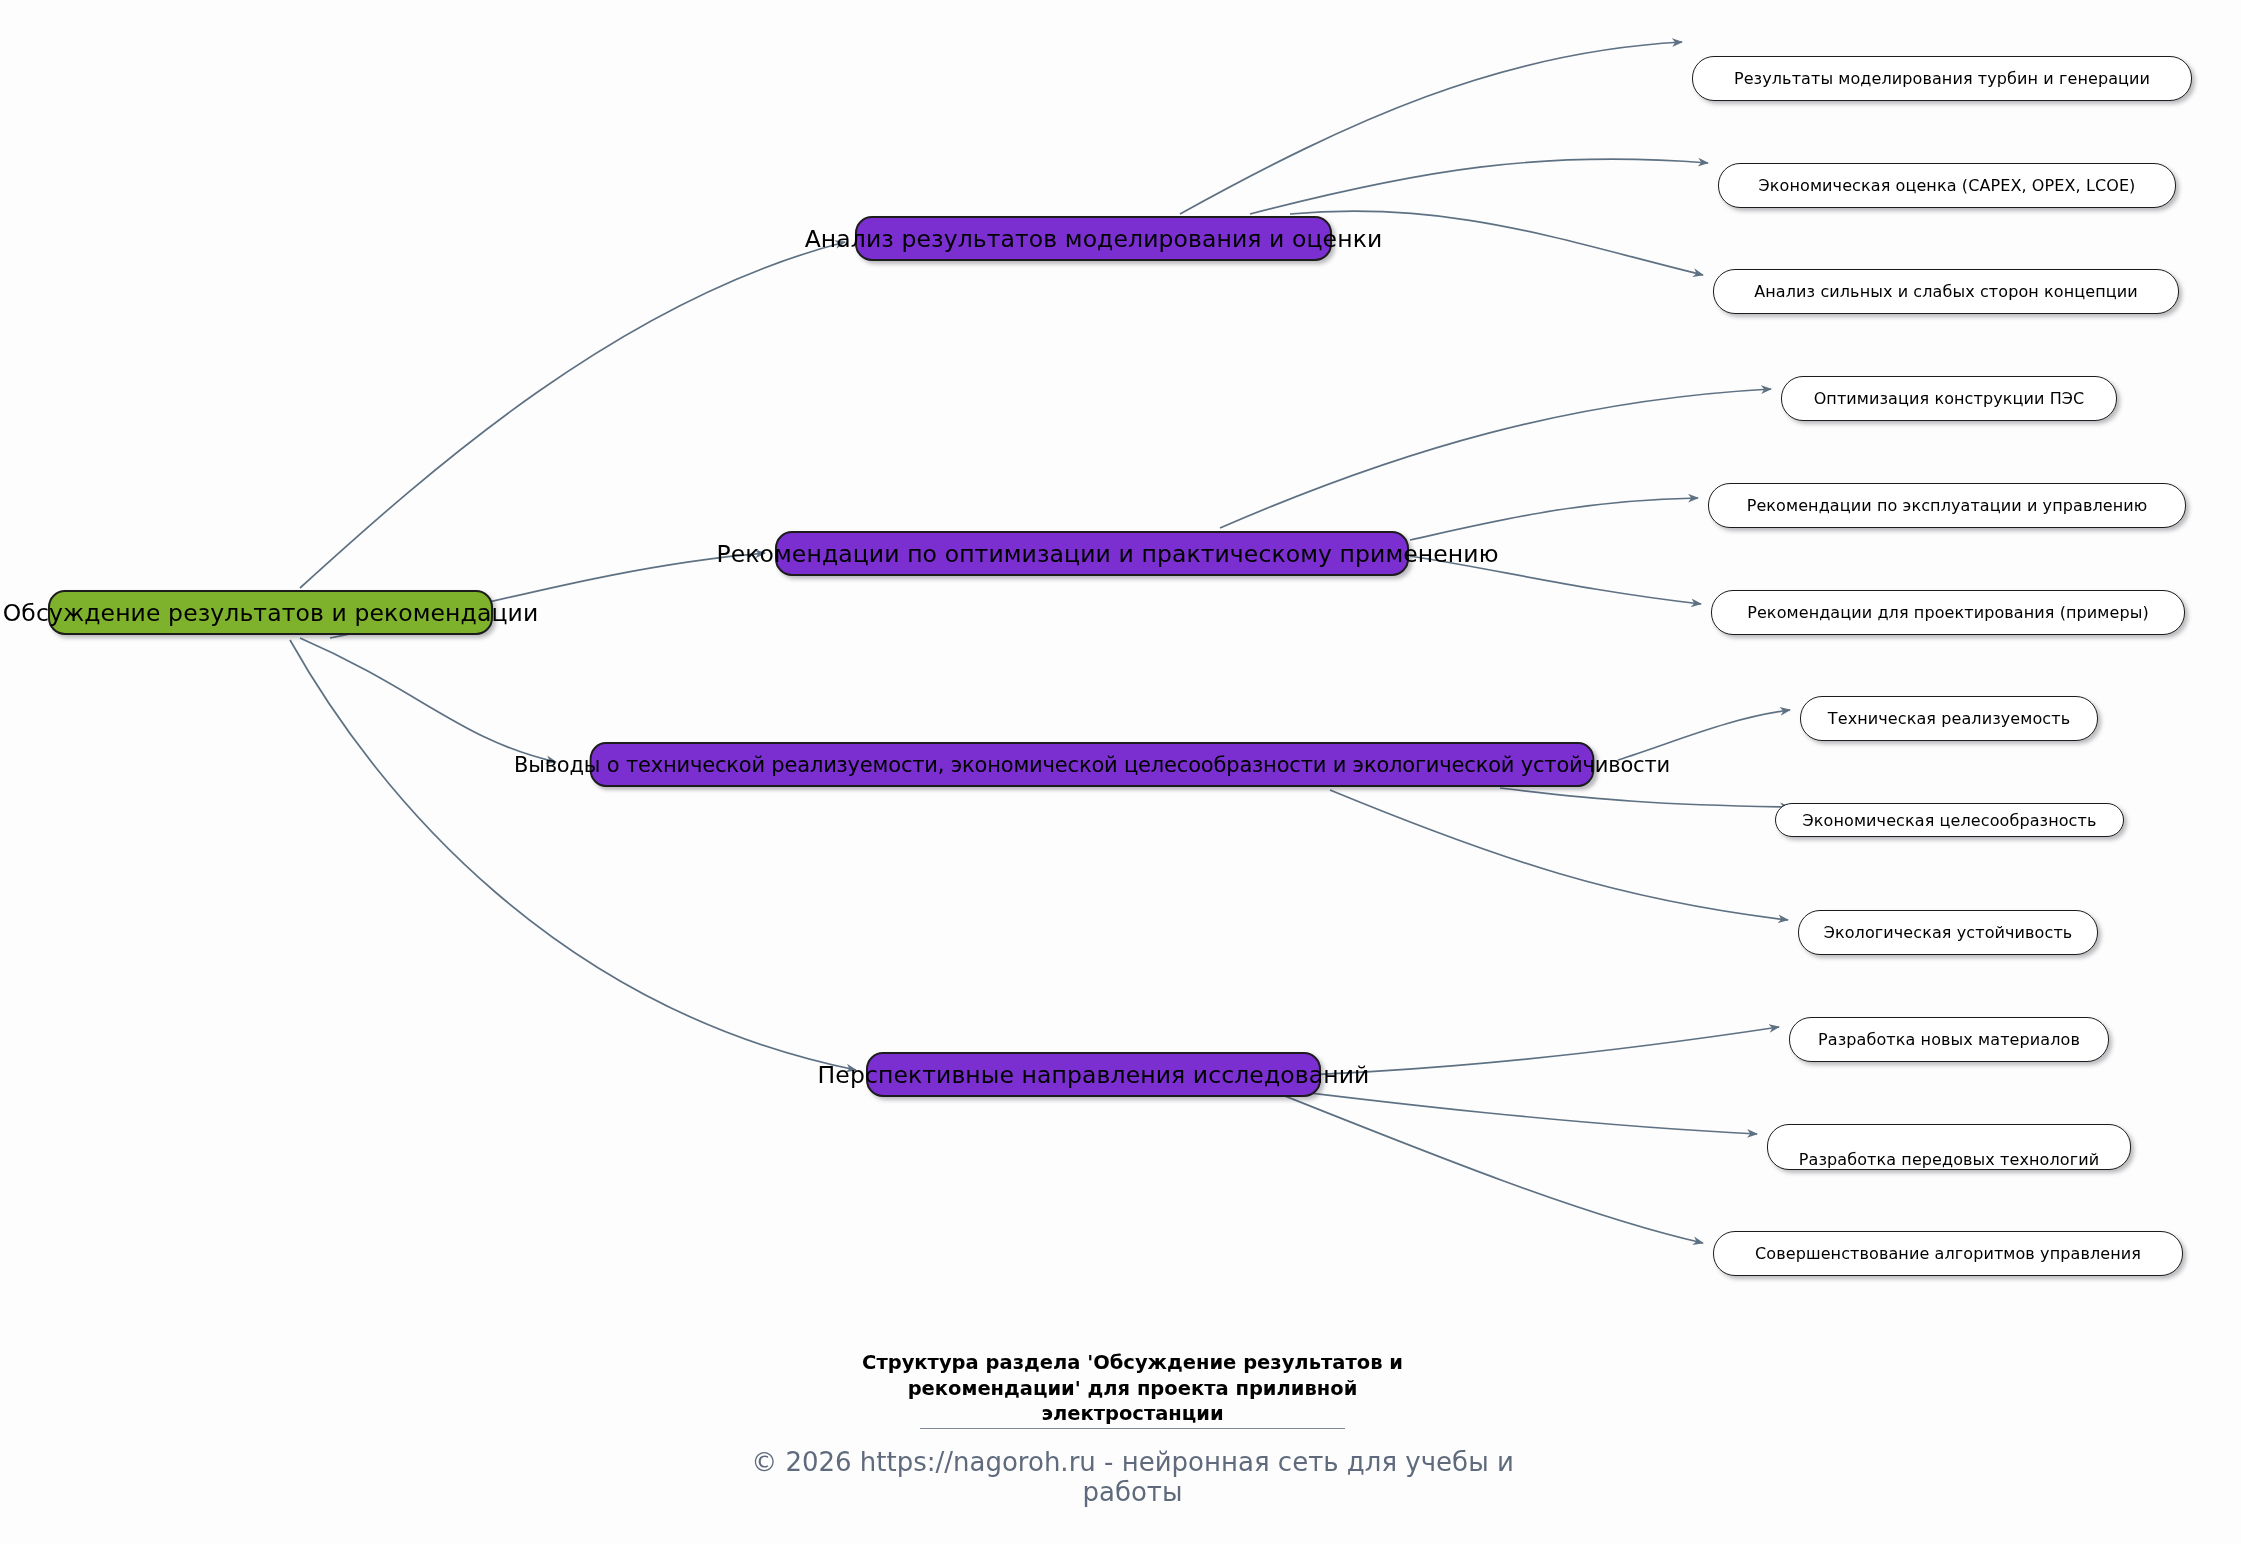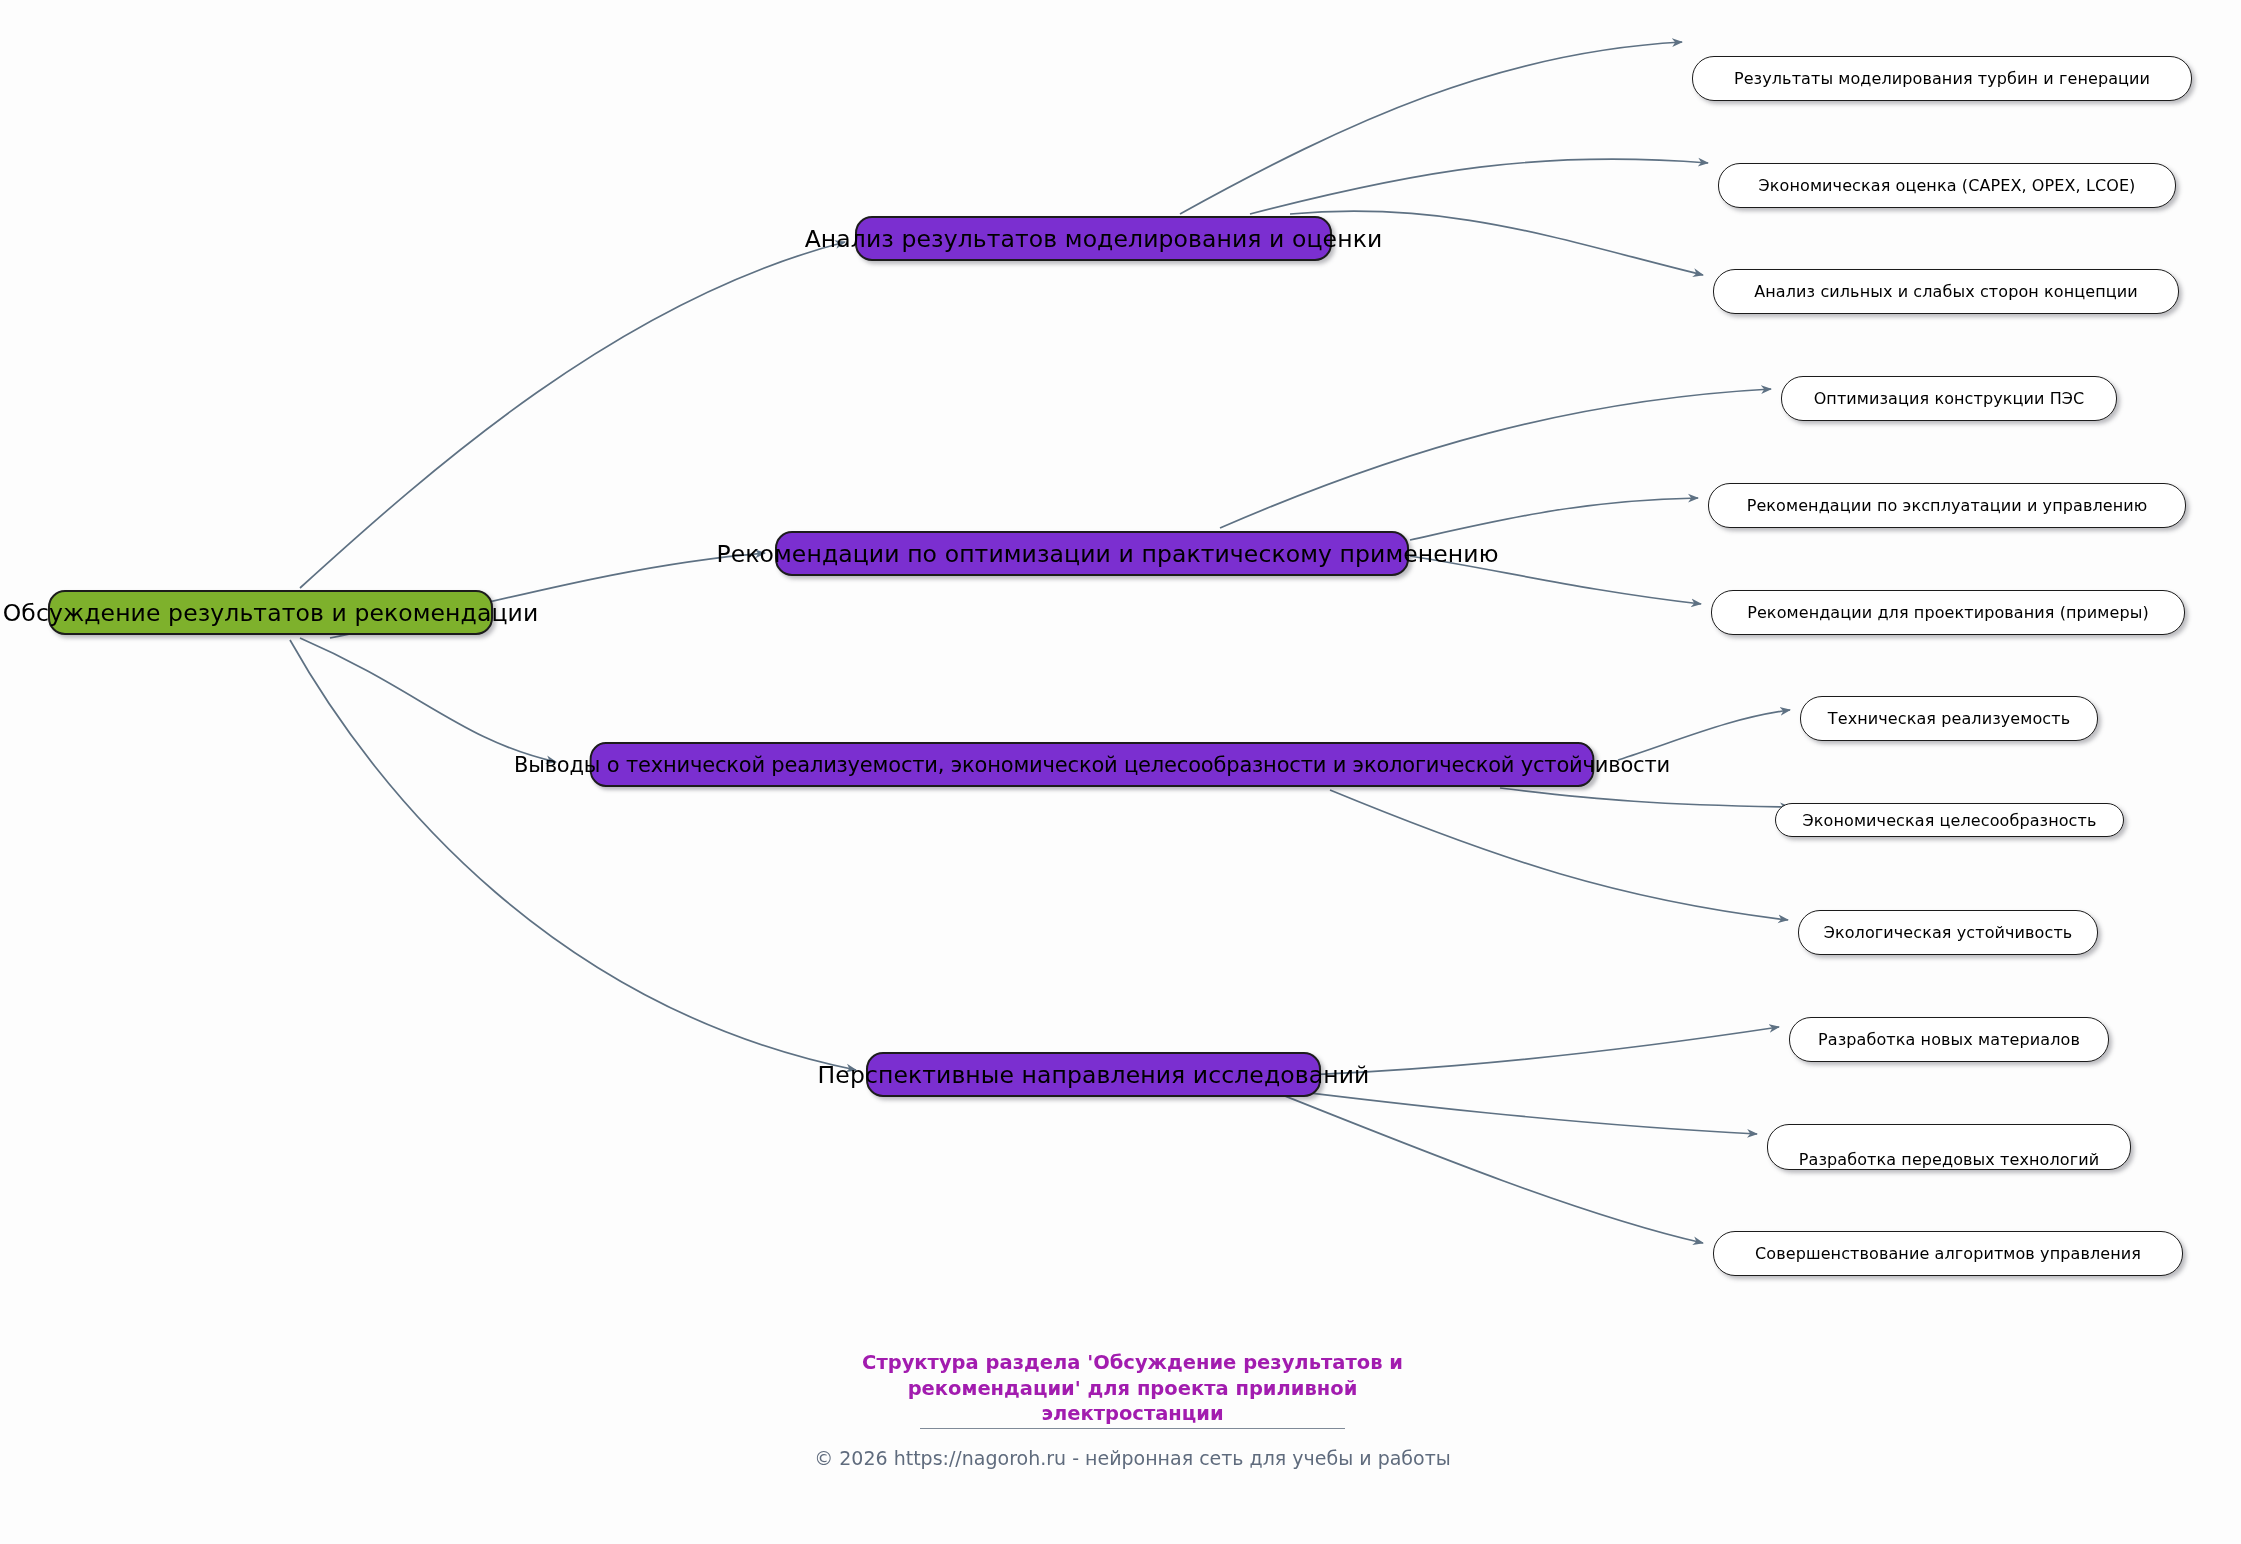--- a/index.html
+++ b/index.html
@@ -60,36 +60,36 @@
     border: 1.8px solid #1c1c1c;
     border-radius: 22px;
     font-size: 16px;
     letter-spacing: 0.1px;
     padding: 0 18px;
     z-index: 4;
   }
   #caption {
     position: absolute;
     text-align: center;
-    color: #a21caf;
+    color: #000000;
     font-weight: bold;
     font-size: 19.5px;
     line-height: 1.32;
     font-family: "DejaVu Sans", sans-serif;
   }
   #caption-rule {
     position: absolute;
     height: 0;
     border-top: 1.6px solid #7f8a98;
   }
   #footer {
     position: absolute;
     text-align: center;
     color: #5f6b7d;
-    font-size: 19px;
+    font-size: 26px;
     font-family: "DejaVu Sans", sans-serif;
   }
 </style>
 </head>
 <body>
 
 <div id="canvas">
 
   <svg id="edges" viewBox="0 0 2241 1544" preserveAspectRatio="none">
     <defs>

